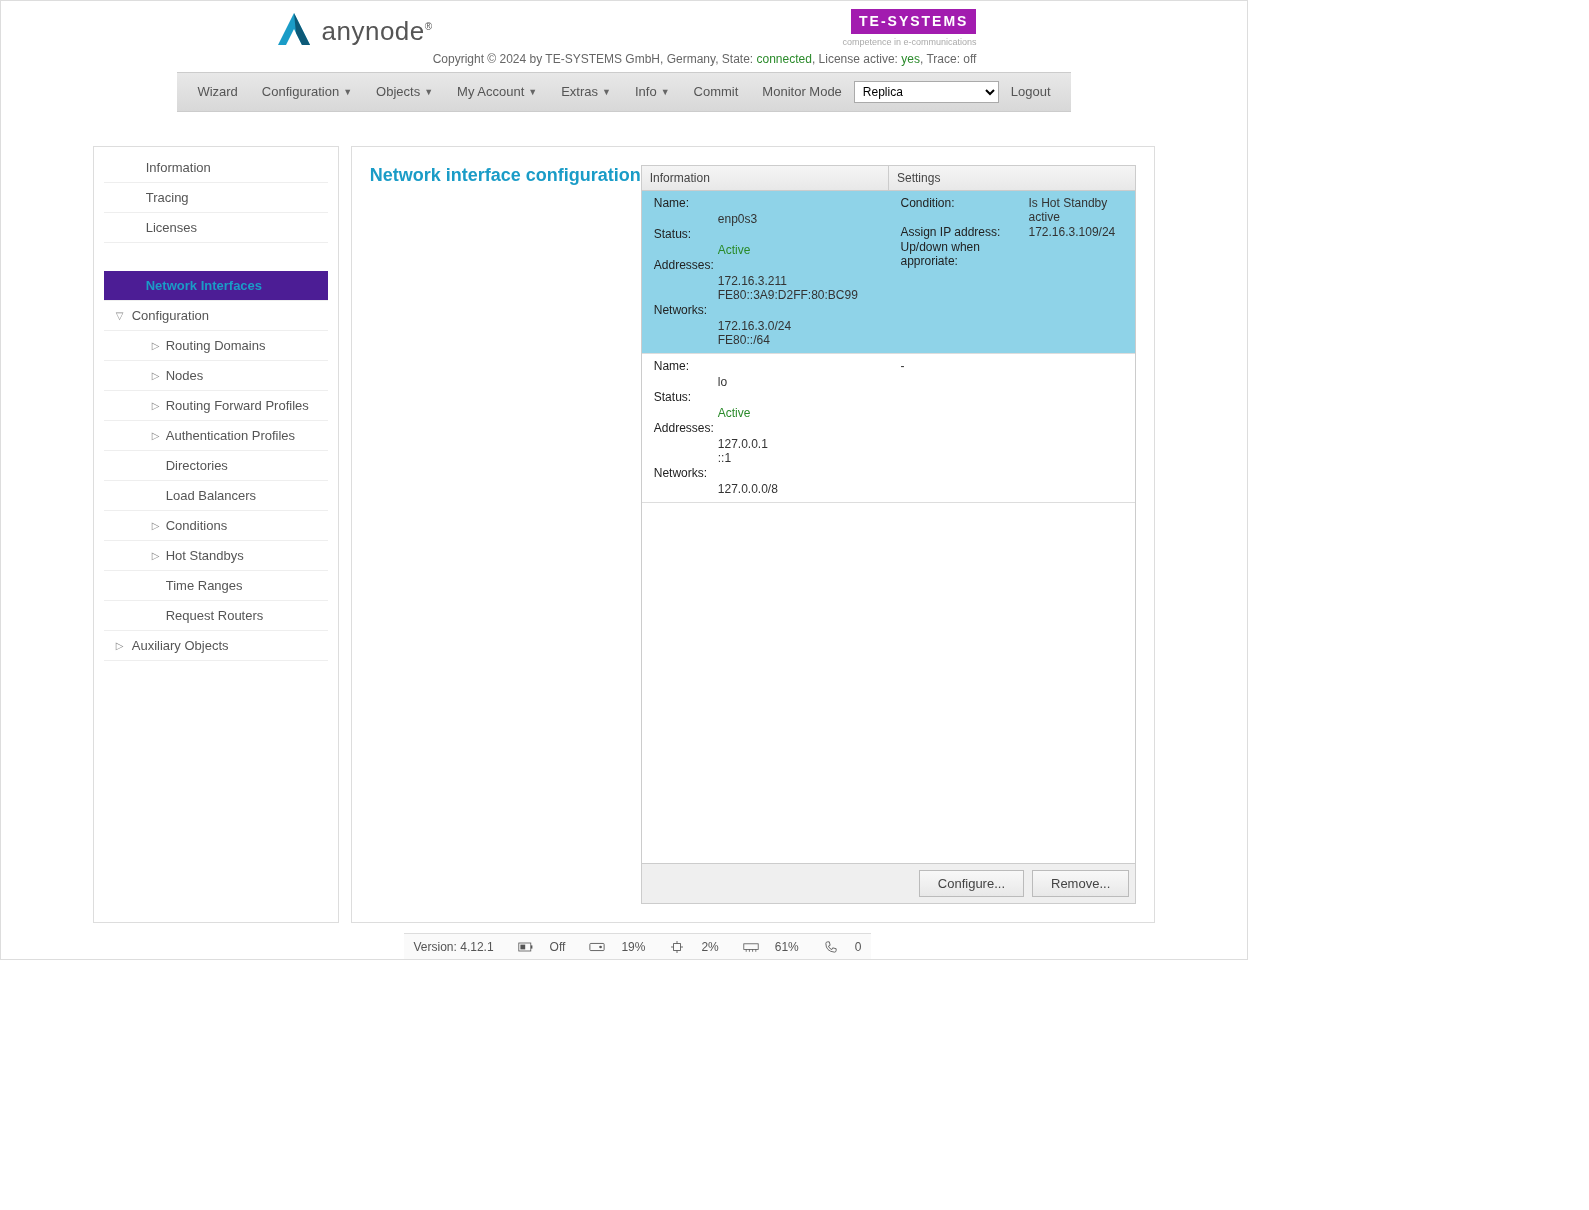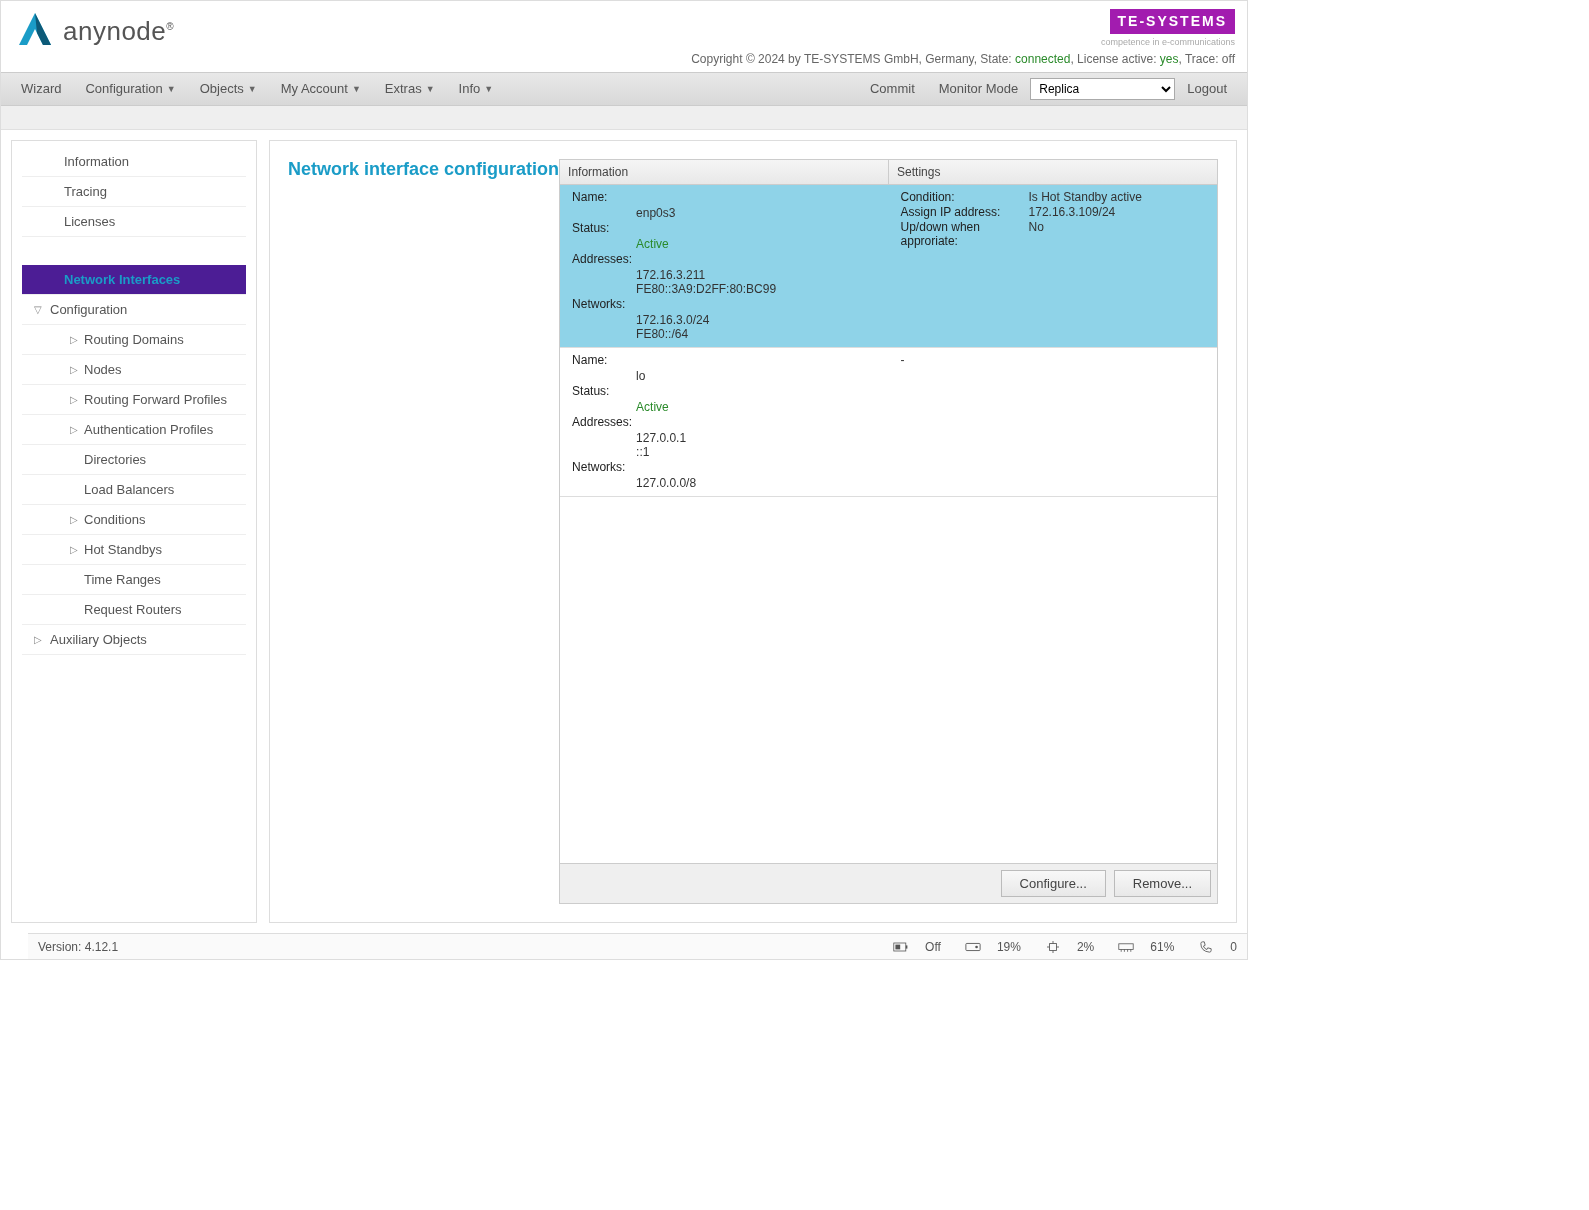--- a/index.html
+++ b/index.html
@@ -1,32 +1,32 @@
 <!DOCTYPE html>
 <html><head>
 <meta charset="utf-8">
 <style>
 * { box-sizing: border-box; margin: 0; padding: 0; }
 body { font-family: Arial, Helvetica, sans-serif; font-size: 13px; color: #333; background: #fff; }
-.outer { border: 1px solid #ddd; width: 1248px; height: 960px; position: relative; display: flex; flex-direction: column; }
+.outer { border: 1px solid #ddd; width: 1248px; height: 960px; position: relative; display: flex; flex-direction: column; align-items: center; }
 
 
 .header { display: flex; justify-content: space-between; align-items: flex-start; padding: 8px 12px 4px 12px; }
 .logo-area { display: flex; align-items: center; gap: 6px; }
 .logo-mark { width: 44px; height: 44px; }
 .logo-text { font-size: 26px; color: #555; font-weight: 300; letter-spacing: 0.5px; }
 .logo-text sup { font-size: 10px; vertical-align: super; }
 .header-right { text-align: right; font-size: 12px; color: #666; line-height: 1.5; }
 .tesys-box { background: #a21caf; color: #fff; padding: 2px 8px; font-size: 14px; letter-spacing: 2px; display: inline-block; margin-bottom: 2px; font-weight:bold; }
 .tesys-sub { font-size: 9px; color: #aaa; }
 .green { color: #2a8a2a; }
 .red { color: #d9534f; }
 
 
-.navbar { background: linear-gradient(#e8e8e8, #d8d8d8); border-top: 1px solid #ccc; border-bottom: 1px solid #ccc; display: flex; align-items: center; height: 34px; padding: 12px 8px; }
+.navbar { background: linear-gradient(#e8e8e8, #d8d8d8); border-top: 1px solid #ccc; border-bottom: 1px solid #ccc; display: flex; align-items: center; height: 40px; padding: 12px 8px; }
 .nav-item { padding: 8px 12px; color: #555; cursor: pointer; display: flex; align-items: center; gap: 4px; }
 .caret { font-size: 9px; color: #666; }
 .nav-spacer { flex: 1; }
 .nav-select { height: 22px; width: 145px; border: 1px solid #aaa; font-size: 12px; padding: 0 4px; background: #fff; }
 
 
 .substrip { background: #efefef; height: 24px; border-bottom: 1px solid #e0e0e0; }
 
 
 .content-wrap { flex: 1; display: flex; gap: 12px; padding: 10px; overflow: hidden; }
@@ -181,21 +181,20 @@
               <div class="kv2">
                   <div class="k2">Condition:</div>
                   <div class="v2">Is Hot Standby active</div>
                 </div>
               <div class="kv2">
                   <div class="k2">Assign IP address:</div>
                   <div class="v2">172.16.3.109/24</div>
                 </div>
               <div class="kv2">
                   <div class="k2">Up/down when approriate:</div>
-                  <div class="v2">No</div>
                 </div>
             </div>
           </div>
 
           <div class="trow">
             <div class="tcell">
               <div class="kv">
                   <div class="k">Name:</div>
                   <div class="v">lo</div>
                 </div>

